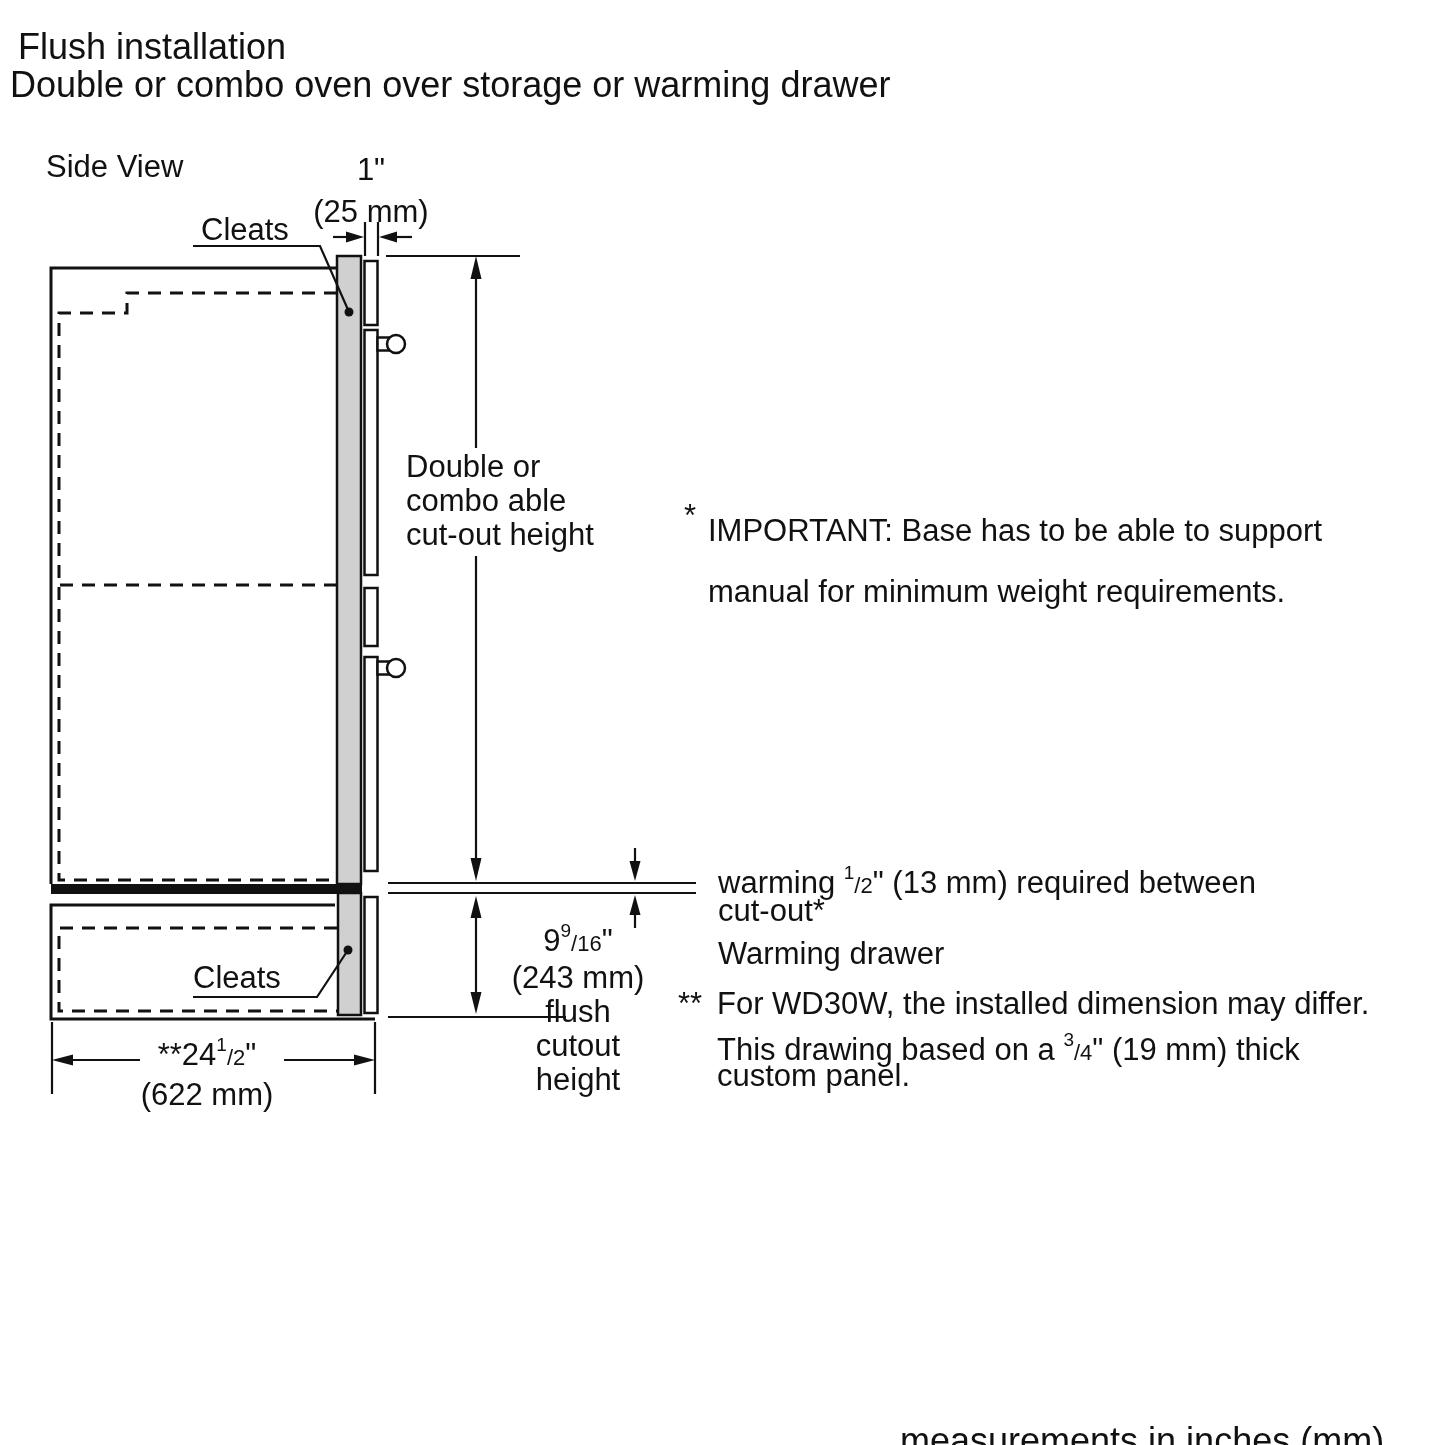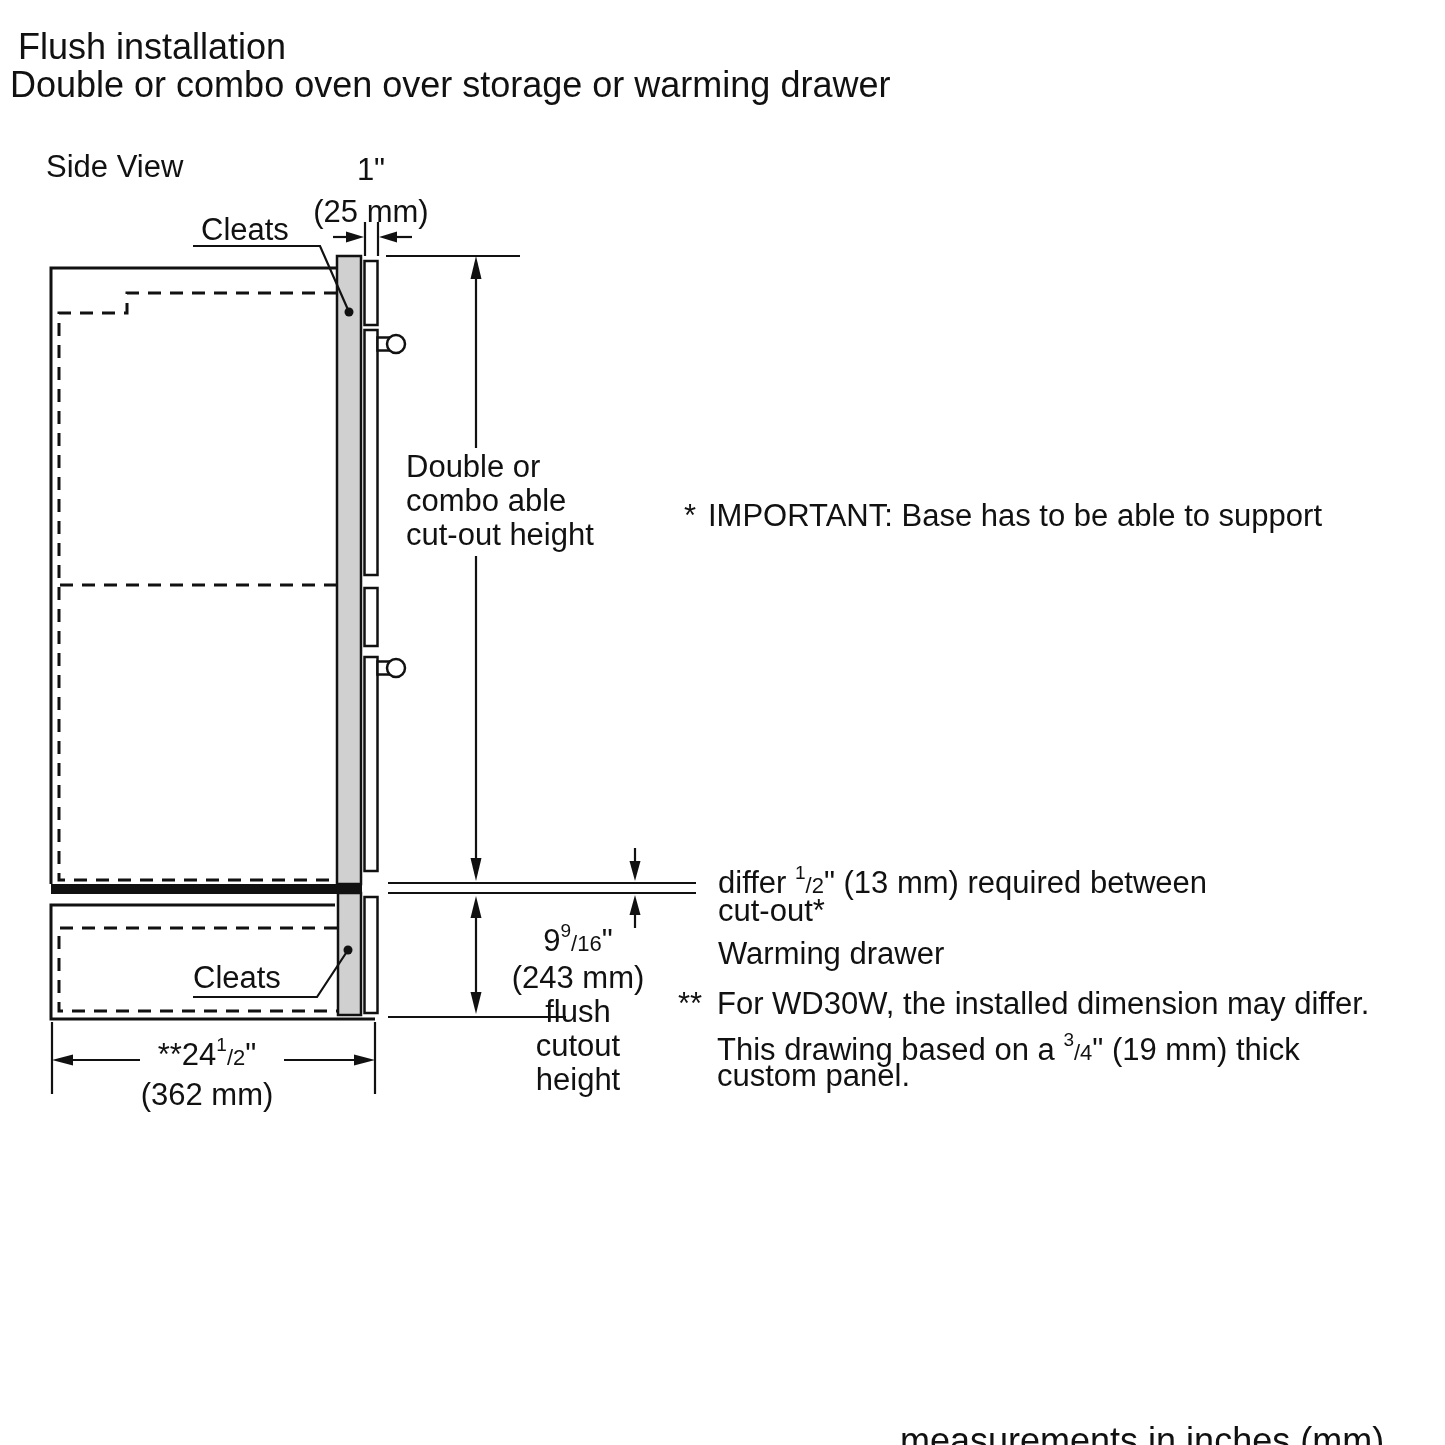--- a/index.html
+++ b/index.html
@@ -118,27 +118,28 @@
   <div class="txt ctr" style="left:492px;top:914px;width:172px;line-height:34px;">
     <div><span>9</span><span class="frac-sup">9</span><span class="frac-den">/16</span><span>"</span></div>
     <div>(243 mm)</div>
     <div>flush</div>
     <div>cutout</div>
     <div>height</div>
   </div>
 
   <div class="txt ctr" style="left:102px;top:1026px;width:210px;line-height:37px;">
     <div><span>**24</span><span class="frac-sup">1</span><span class="frac-den">/2</span><span>"</span></div>
-    <div>(362 mm)</div>
+    <div>(622 mm)</div>
   </div>
 
   <div class="txt" style="left:684px;top:498px;">*</div>
-  <div class="txt" style="left:708px;top:498px;">IMPORTANT: Base has to be able to support</div>
+  <div class="txt" style="left:708px;top:513px;">IMPORTANT: Base has to be able to support</div>
+  <div class="txt" style="left:708px;top:574px;">manual for minimum weight requirements.</div>
 
-  <div class="txt" style="left:718px;top:855px;"><span>differ </span><span class="frac-sup">1</span><span class="frac-den">/2</span><span>" (13 mm) required between</span></div>
+  <div class="txt" style="left:718px;top:855px;"><span>warming </span><span class="frac-sup">1</span><span class="frac-den">/2</span><span>" (13 mm) required between</span></div>
   <div class="txt" style="left:718px;top:893px;">cut-out*</div>
 
   <div class="txt" style="left:718px;top:936px;">Warming drawer</div>
 
   <div class="txt" style="left:678px;top:986px;">**</div>
   <div class="txt" style="left:717px;top:986px;">For WD30W, the installed dimension may differ.</div>
   <div class="txt" style="left:717px;top:1022px;"><span>This drawing based on a </span><span class="frac-sup">3</span><span class="frac-den">/4</span><span>" (19 mm) thick</span></div>
   <div class="txt" style="left:717px;top:1058px;">custom panel.</div>
 
   <div class="txt rgt hdr" style="left:900px;top:1402px;width:537px;">measurements in inches (mm)</div>

